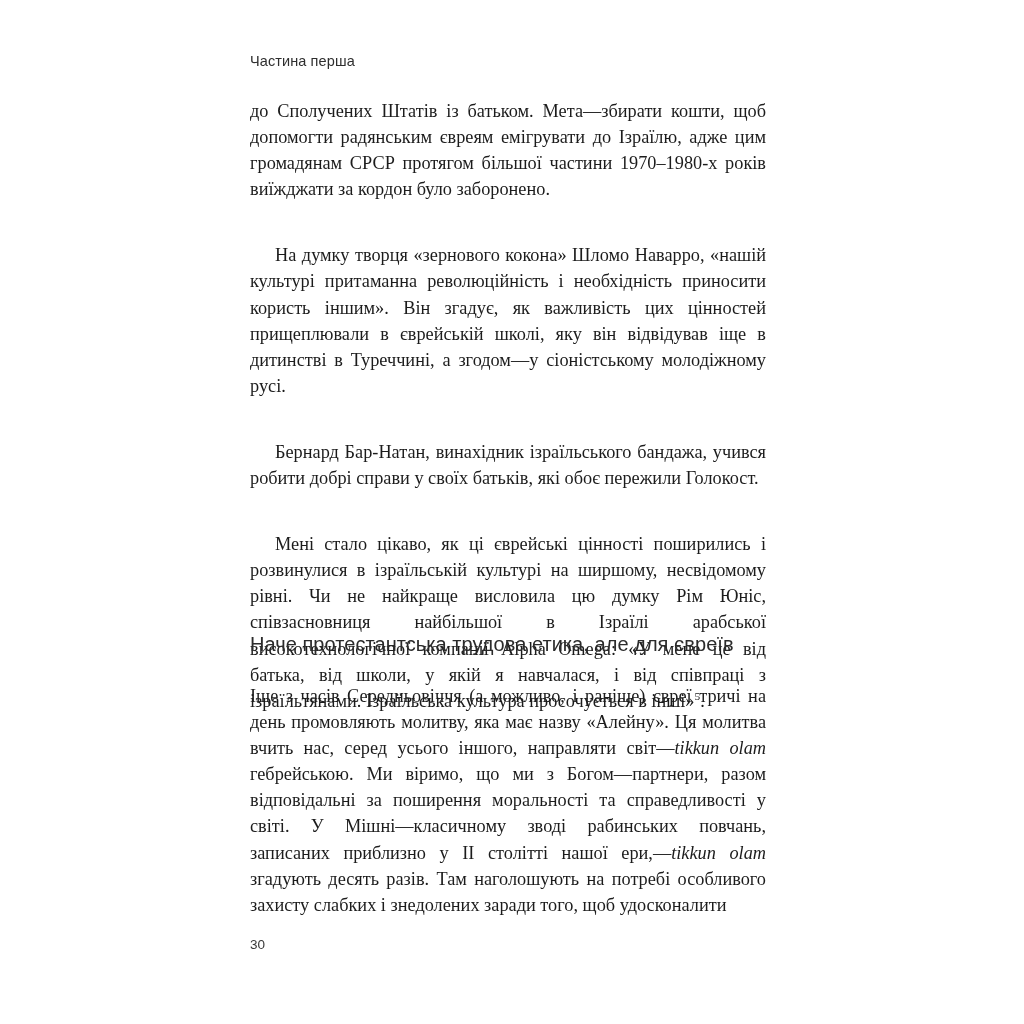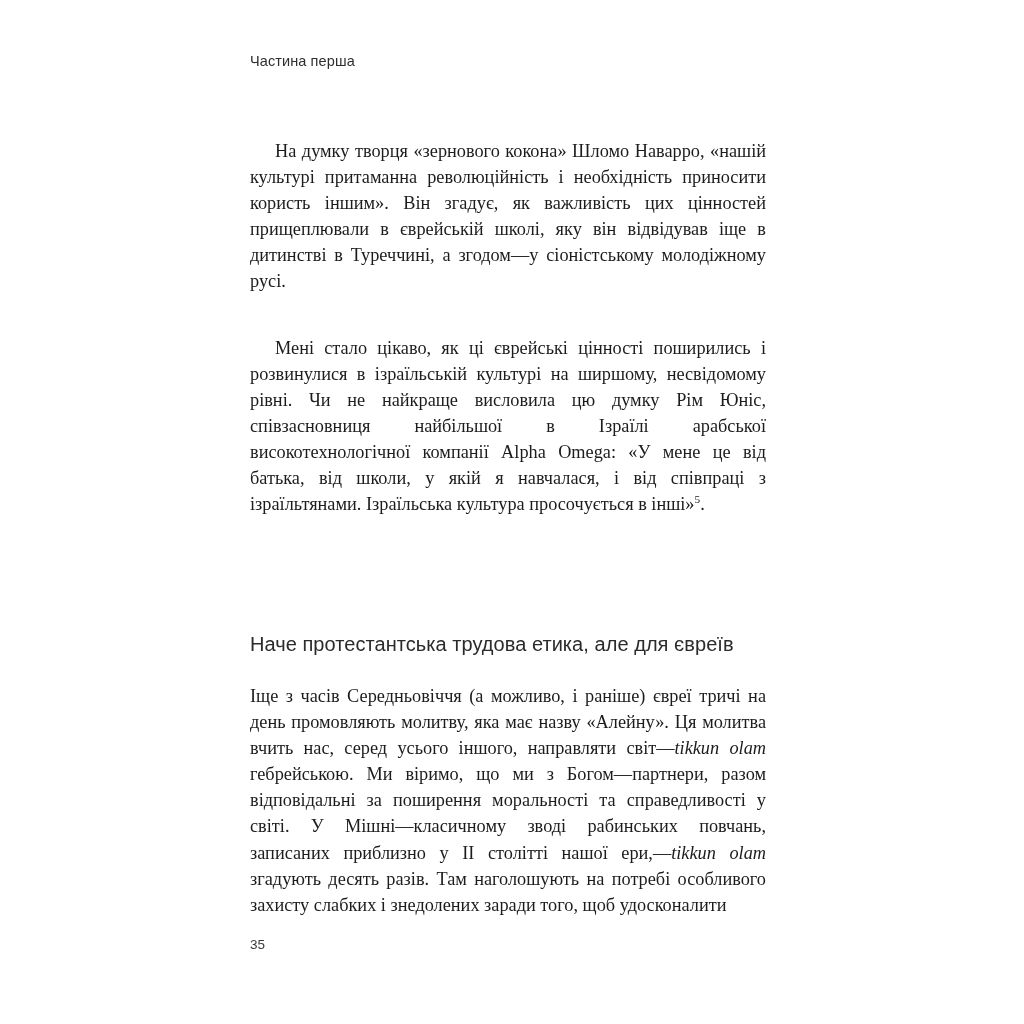--- a/index.html
+++ b/index.html
@@ -105,25 +105,27 @@
   }
 </style>
 </head>
 <body>
 
 <div class="page">
 
   <div class="running-header">Частина перша</div>
 
   <div class="body-block">
+    <p class="para">до Сполучених Штатів із батьком. Мета—збирати кошти, щоб допомогти радянським євреям емігрувати до Ізраїлю, адже цим громадянам СРСР протягом більшої частини 1970–1980-х років виїжджати за кордон було заборонено.</p>
     <p class="para indent">На думку творця «зернового кокона» Шломо Наварро, «нашій культурі притаманна революційність і необхідність приносити користь іншим». Він згадує, як важливість цих цінностей прищеплювали в єврейській школі, яку він відвідував іще в дитинстві в Туреччині, а згодом—у сіоністському молодіжному русі.</p>
+    <p class="para indent">Бернард Бар-Натан, винахідник ізраїльського бандажа, учився робити добрі справи у своїх батьків, які обоє пережили Голокост.</p>
     <p class="para indent">Мені стало цікаво, як ці єврейські цінності поширились і розвинулися в ізраїльській культурі на ширшому, несвідомому рівні. Чи не найкраще висловила цю думку Рім Юніс, співзасновниця найбільшої в Ізраїлі арабської високотехнологічної компанії Alpha Omega: «У мене це від батька, від школи, у якій я навчалася, і від співпраці з ізраїльтянами. Ізраїльська культура просочується в інші»<sup class="fn">5</sup>.</p>
   </div>
 
   <div class="subheading">Наче протестантська трудова етика, але для євреїв</div>
 
   <div class="body-block-2">
     <p class="para">Іще з часів Середньовіччя (а можливо, і раніше) євреї тричі на день промовляють молитву, яка має назву «Алейну». Ця молитва вчить нас, серед усього іншого, направляти світ—<em class="ital">tikkun olam</em> гебрейською. Ми віримо, що ми з Богом—партнери, разом відповідальні за поширення моральності та справедливості у світі. У Мішні—класичному зводі рабинських повчань, записаних приблизно у II столітті нашої ери,—<em class="ital">tikkun olam</em> згадують десять разів. Там наголошують на потребі особливого захисту слабких і знедолених заради того, щоб удосконалити</p>
   </div>
 
-  <div class="folio">35</div>
+  <div class="folio">30</div>
 
 </div>
 
 </body></html>

